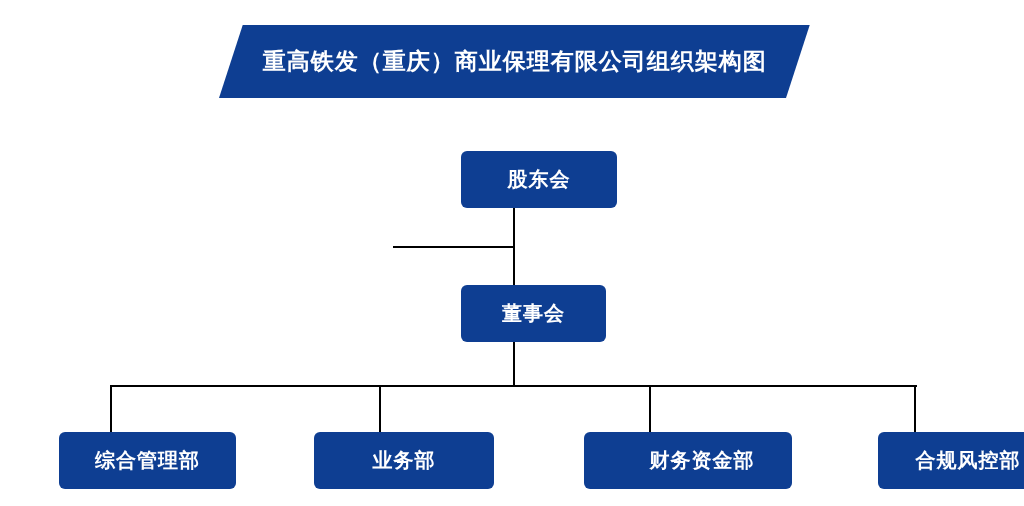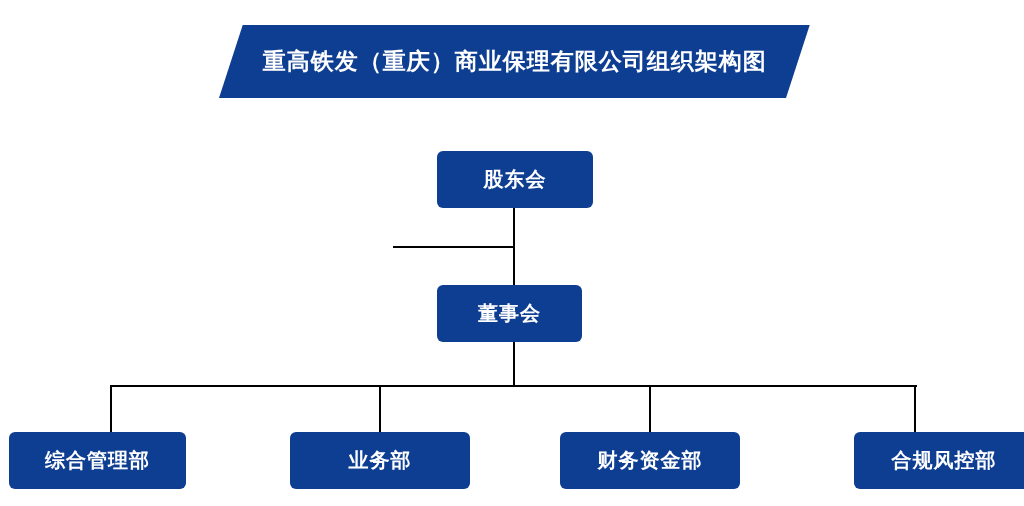--- a/index.html
+++ b/index.html
@@ -46,20 +46,21 @@
     background: var(--primary);
     border-radius: 6px;
     color: var(--node-text);
     font-size: 20px;
     font-weight: bold;
     letter-spacing: 1px;
     display: flex;
     align-items: center;
     justify-content: center;
     white-space: nowrap;
+    margin-left: 24px;
   }
   .line {
     position: absolute;
     background: var(--connector);
   }
 </style>
 </head>
 <body>
 
 <div class="canvas">
@@ -75,21 +76,21 @@
   <div class="line" style="left:110px; top:385px; width:2px; height:48px;"></div>
   <div class="line" style="left:379px; top:385px; width:2px; height:48px;"></div>
   <div class="line" style="left:649px; top:385px; width:2px; height:48px;"></div>
   <div class="line" style="left:914px; top:385px; width:2px; height:48px;"></div>
 
   <div class="node" style="left:437px; top:151px; width:156px; height:57px;">股东会</div>
 
 
   <div class="node" style="left:437px; top:285px; width:145px; height:57px;">董事会</div>
 
-  <div class="node" style="left:9px; top:432px; width:177px; height:57px;">综合管理部</div>
+  <div class="node" style="left:35px; top:432px; width:177px; height:57px;">综合管理部</div>
 
   <div class="node" style="left:290px; top:432px; width:180px; height:57px;">业务部</div>
 
-  <div class="node" style="left:560px; top:432px; width:180px; height:57px;">财务资金部</div>
+  <div class="node" style="left:560px; top:432px; width:180px; height:57px;padding-left:28px;">财务资金部</div>
 
   <div class="node" style="left:854px; top:432px; width:180px; height:57px;">合规风控部</div>
 
 </div>
 
 </body></html>

